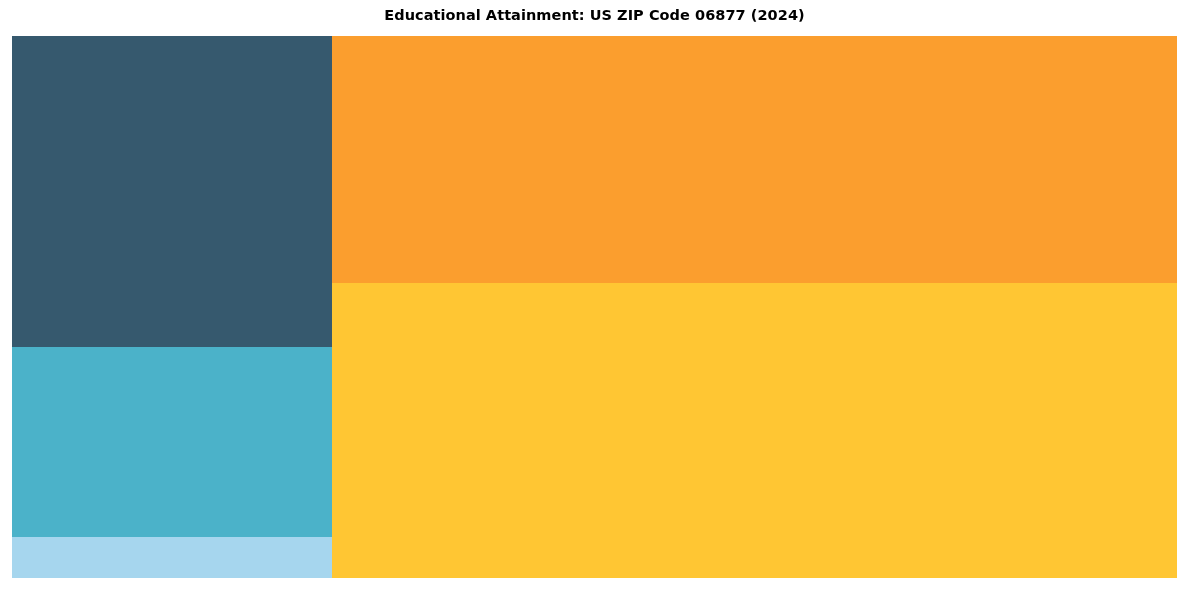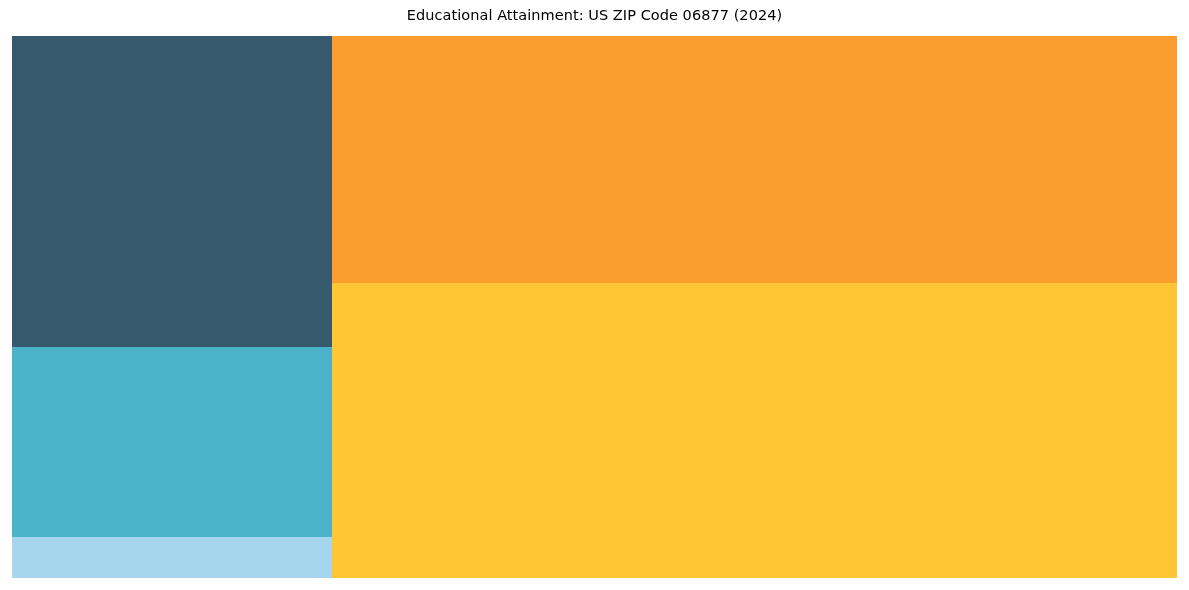--- a/index.html
+++ b/index.html
@@ -26,21 +26,21 @@
   
   #chart-title {
     position: absolute;
     left: 0;
     top: 0;
     width: 1189px;
     height: 36px;
     line-height: 30px;
     text-align: center;
     font-size: 14.5px;
-    font-weight: 400;
+    font-weight: 700;
     color: #000000;
     white-space: nowrap;
     letter-spacing: 0.05px;
   }
 
   
   #treemap {
     position: absolute;
     left: 12px;
     top: 36px;

